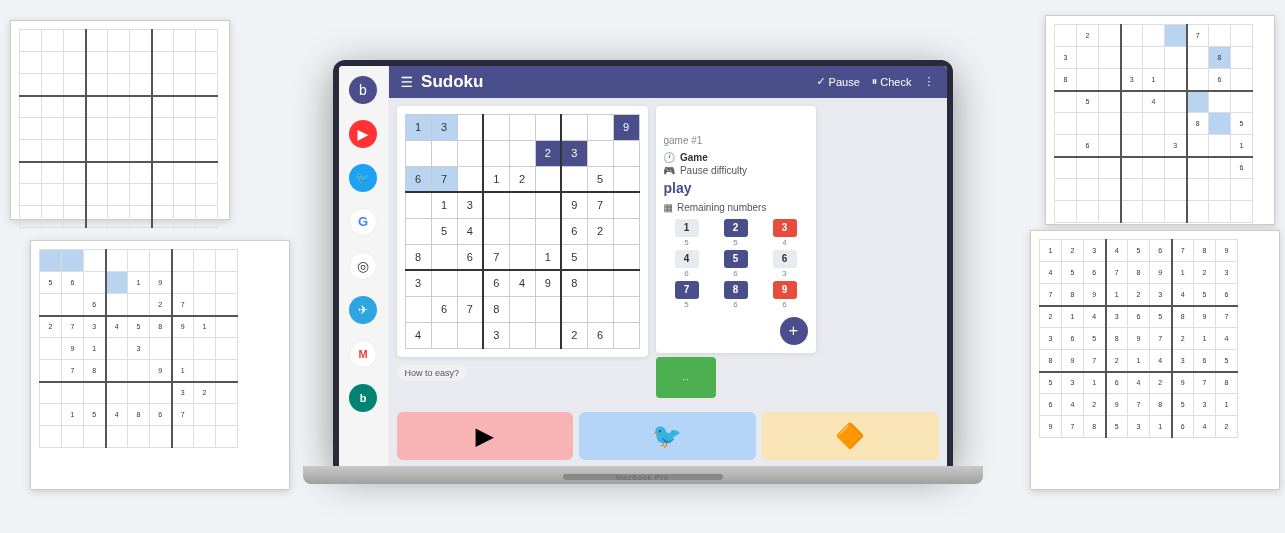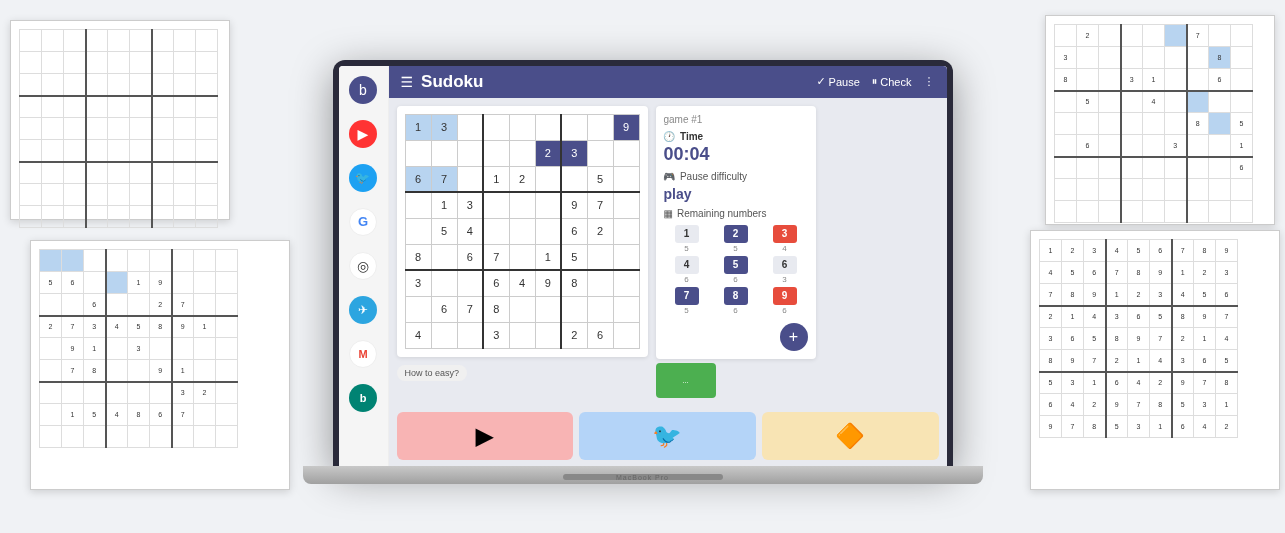--- a/index.html
+++ b/index.html
@@ -301,20 +301,21 @@
       padding: 8px;
       width: 160px;
       box-shadow: 0 1px 4px rgba(0,0,0,0.1);
       font-size: 10px;
       flex-shrink: 0;
     }
 
     .game-number {
       color: #888;
       margin-bottom: 6px;
+      margin-top: 21px;
     }
 
     .time-section {
       display: flex;
       align-items: center;
       gap: 4px;
       margin-bottom: 2px;
       color: #333;
       font-weight: 600;
     }
@@ -1015,23 +1016,22 @@
               </div>
               <div class="how-to-play">How to easy?</div>
             </div>
 
             <div style="display:flex;flex-direction:column;flex:1;gap:4px;">
 
               <div class="game-info">
                 <div class="game-number">game #1</div>
                 <div class="time-section">
                   <span style="color:#4a4e8a;">🕐</span>
-                  <span>Time</span>
+                  <span>Game</span>
                 </div>
-                <div class="time-display">00:04</div>
                 <div class="difficulty-section">
                   <span>🎮</span>
                   <span>Pause difficulty</span>
                 </div>
                 <div class="difficulty-value">play</div>
                 <div class="remaining-title">
                   <span>▦</span>
                   <span>Remaining numbers</span>
                 </div>
                 <div class="number-grid" id="number-grid">

